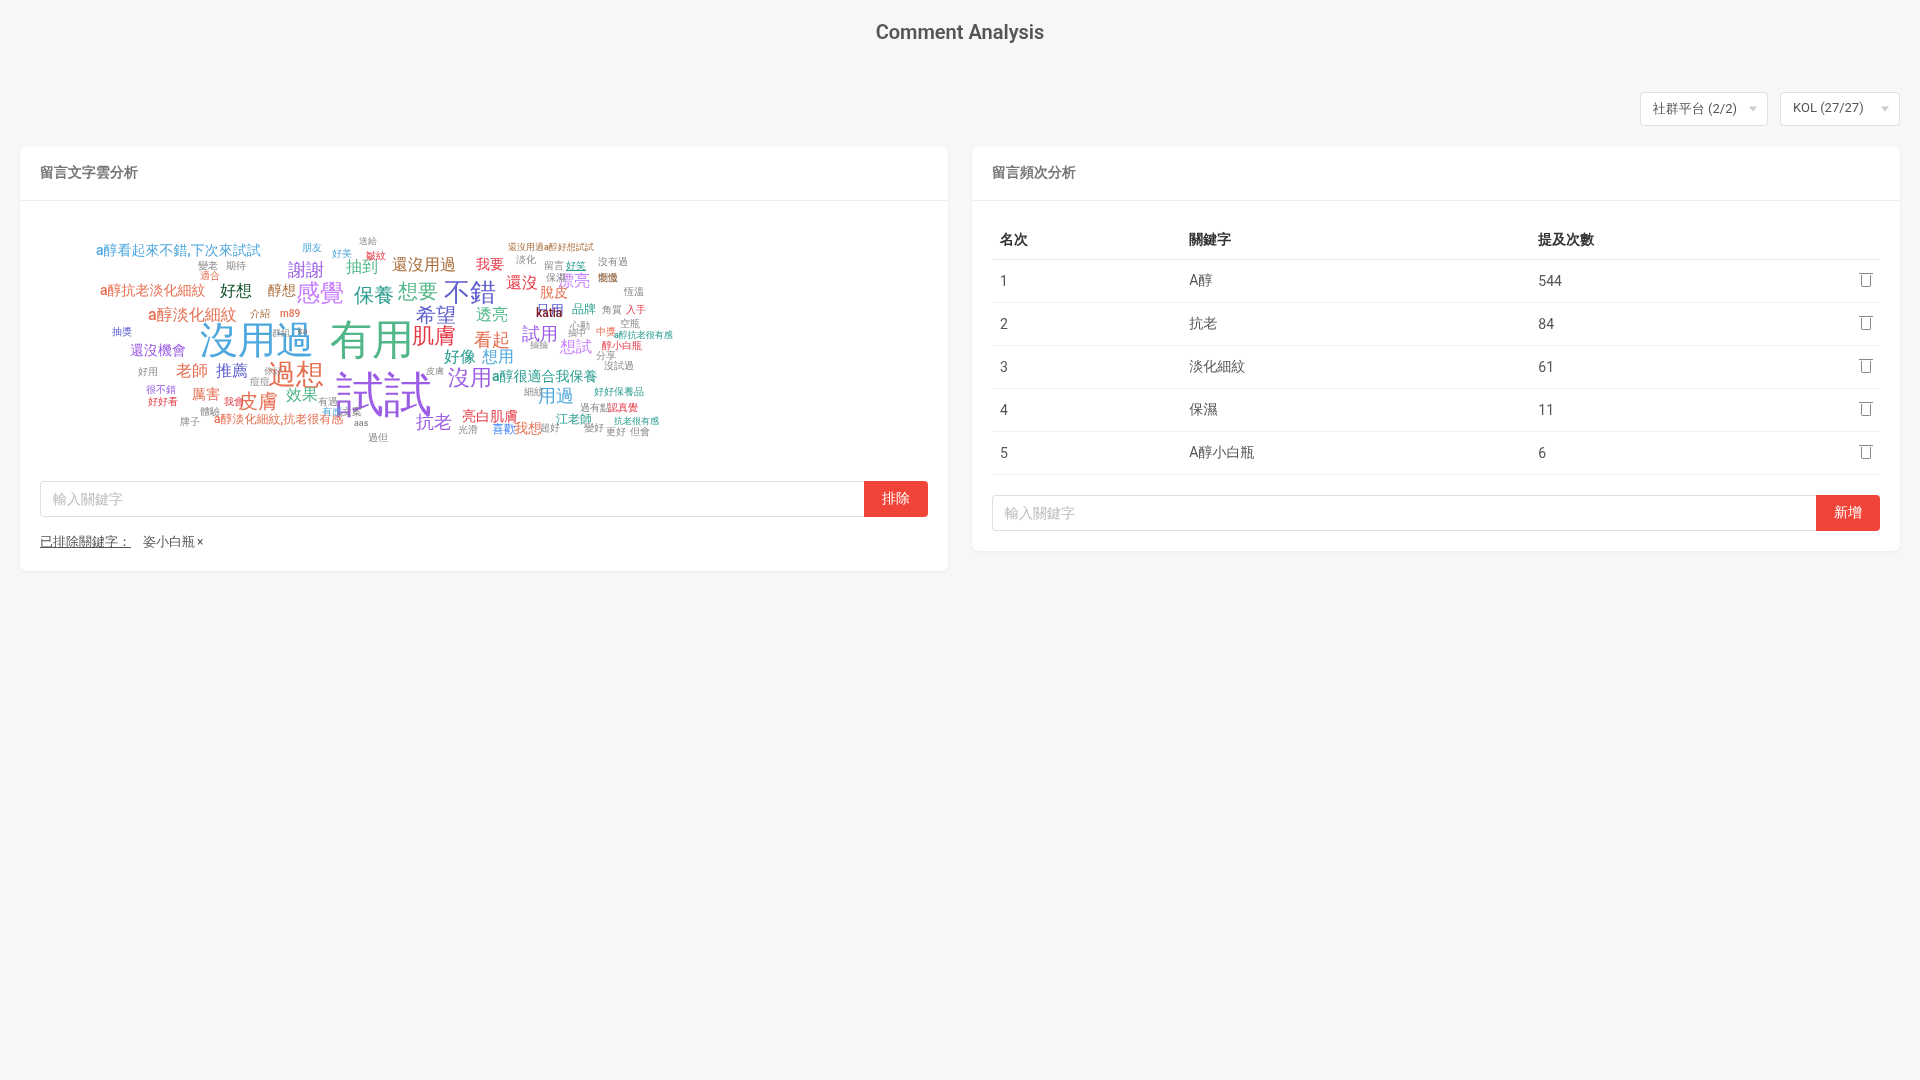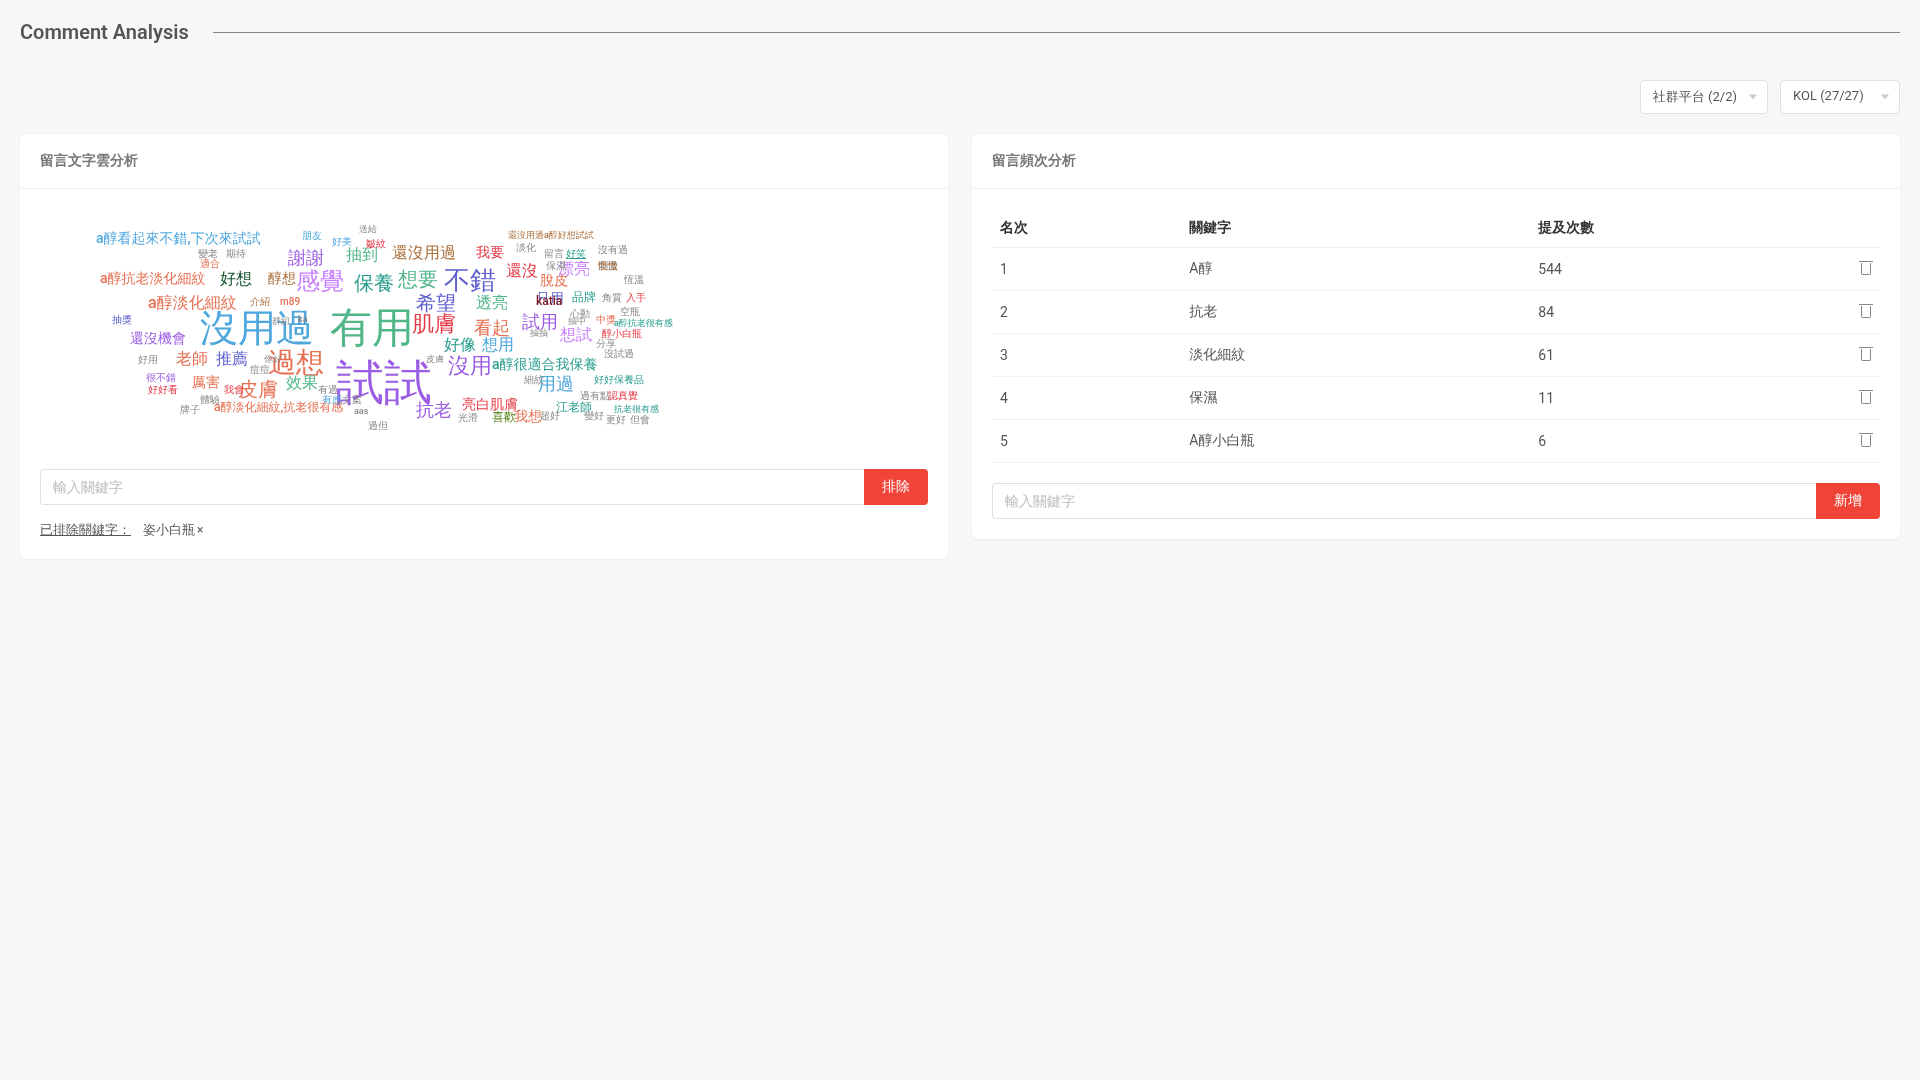--- a/index.html
+++ b/index.html
@@ -10,21 +10,22 @@
     body {
       font-family: -apple-system, BlinkMacSystemFont, "Segoe UI", Roboto, "Helvetica Neue", Arial, sans-serif;
       background: #f7f7f7;
       color: #333;
       padding: 20px;
     }
     .page-title-wrap {
       display: flex;
       align-items: center;
       gap: 24px;
-      margin-bottom: 36px;
+      margin-bottom: 24px;
+      flex-direction: column;
     }
     .page-title {
       font-size: 20px;
       font-weight: 600;
       color: #555;
       white-space: nowrap;
     }
     .title-line {
       flex: 1;
       height: 1px;
@@ -240,21 +241,21 @@
           <span style="font-size: 18px; color: rgb(78, 168, 222); left: 498px; top: 166px;">用過</span>
           <span style="font-size: 14px; color: rgb(42, 157, 143); left: 452px; top: 148px;">a醇很適合我保養</span>
           <span style="font-size: 16px; color: rgb(82, 183, 136); left: 246px; top: 166px;">效果</span>
           <span style="font-size: 16px; color: rgb(231, 111, 81); left: 136px; top: 142px;">老師</span>
           <span style="font-size: 16px; color: rgb(94, 96, 206); left: 176px; top: 142px;">推薦</span>
           <span style="font-size: 14px; color: rgb(231, 111, 81); left: 152px; top: 166px;">厲害</span>
           <span style="font-size: 18px; color: rgb(155, 93, 229); left: 376px; top: 192px;">抗老</span>
           <span style="font-size: 14px; color: rgb(230, 57, 70); left: 422px; top: 188px;">亮白肌膚</span>
           <span style="font-size: 14px; color: rgb(231, 111, 81); left: 474px; top: 200px;">我想</span>
           <span style="font-size: 12px; color: rgb(42, 157, 143); left: 516px; top: 192px;">江老師</span>
-          <span style="font-size: 12px; color: #4d7c0f; left: 452px; top: 202px;">喜歡</span>
+          <span style="font-size: 12px; color: #3b82f6; left: 452px; top: 202px;">喜歡</span>
           <span style="font-size: 12px; color: rgb(231, 111, 81); left: 174px; top: 192px;">a醇淡化細紋,抗老很有感</span>
           <span style="font-size: 16px; color: rgb(231, 111, 81); left: 108px; top: 86px;">a醇淡化細紋</span>
           <span style="font-size: 14px; color: rgb(231, 111, 81); left: 60px; top: 62px;">a醇抗老淡化細紋</span>
           <span style="font-size: 14px; color: rgb(78, 168, 222); left: 56px; top: 22px;">a醇看起來不錯,下次來試試</span>
           <span style="font-size: 14px; color: rgb(155, 93, 229); left: 90px; top: 122px;">還沒機會</span>
           <span style="font-size: 14px; color: rgb(170, 108, 57); left: 216px; top: 62px; padding-left: 12px;">醇想</span>
           <span style="font-size: 10px; color: rgb(170, 108, 57); left: 210px; top: 88px;">介紹</span>
           <span style="font-size: 10px; color: rgb(231, 111, 81); left: 240px; top: 88px;">m89</span>
           <span style="font-size: 10px; color: rgb(94, 96, 206); left: 72px; top: 106px;">抽獎</span>
           <span style="font-size: 10px; color: rgb(155, 93, 229); left: 106px; top: 164px;">很不錯</span>

